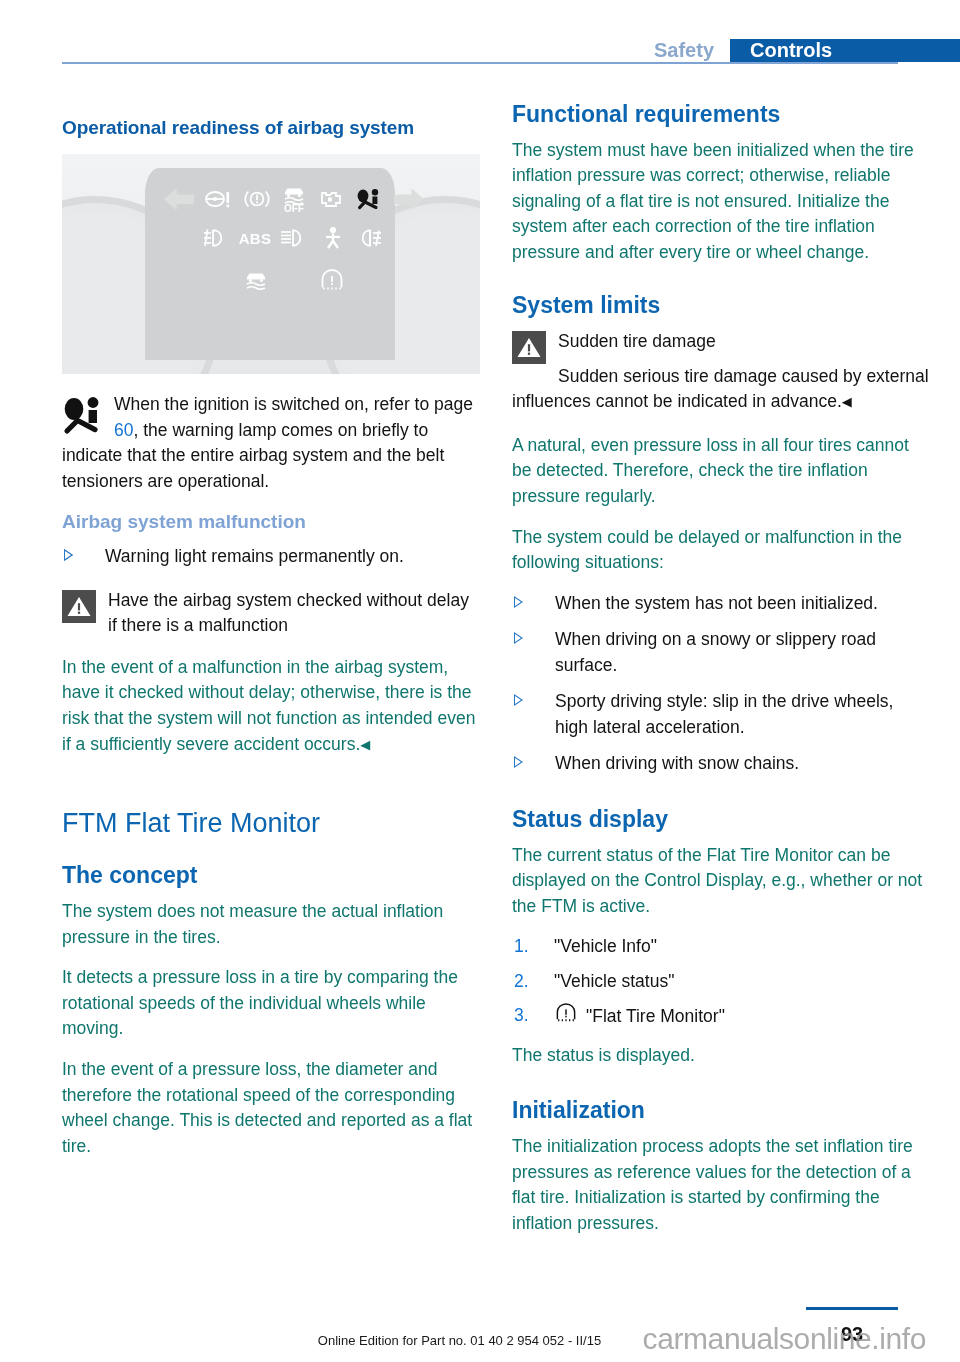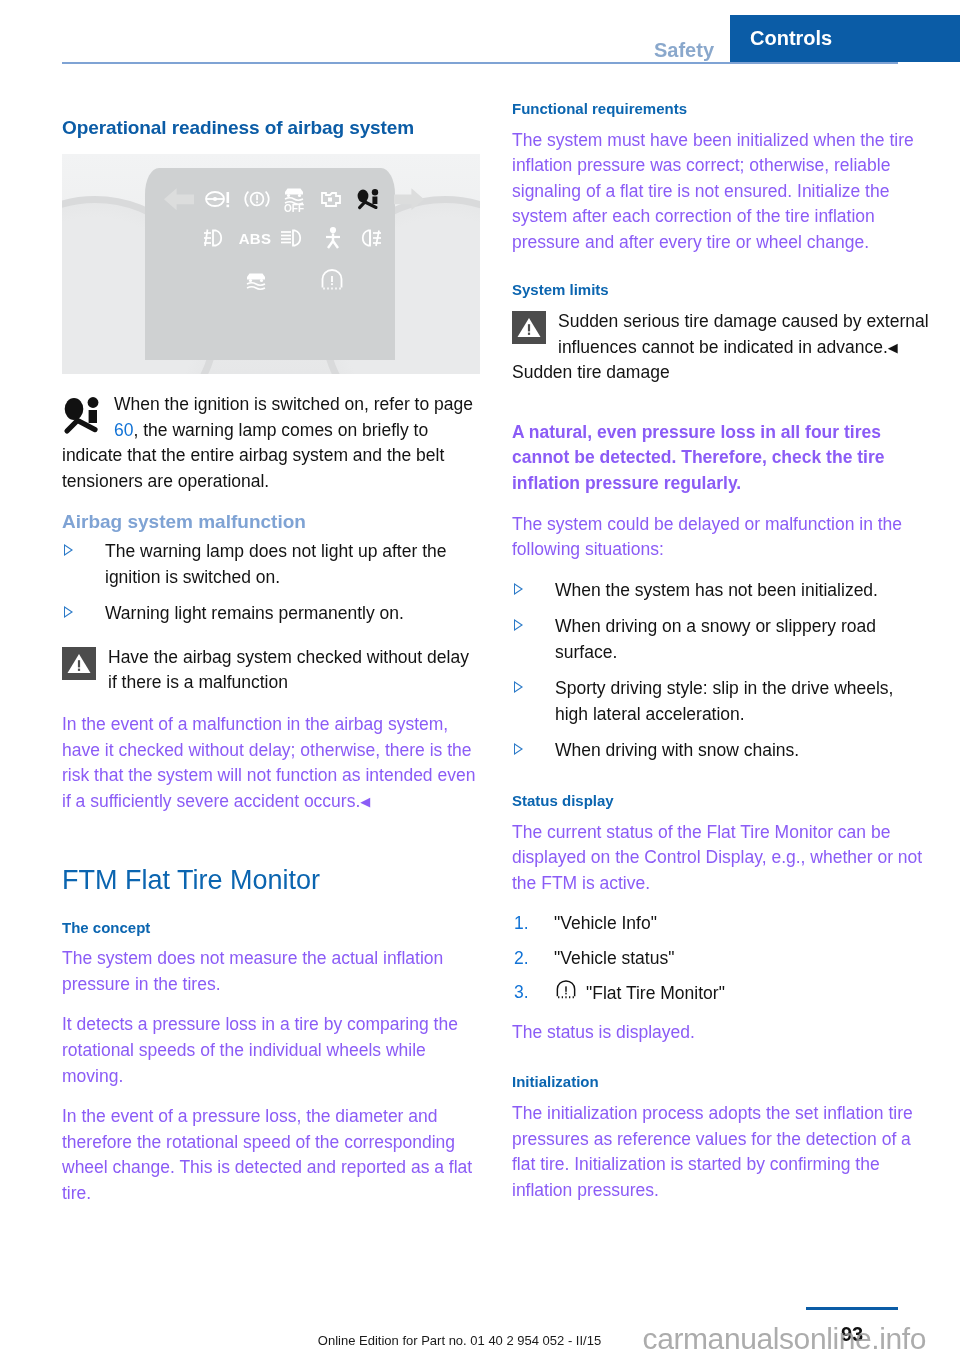--- a/index.html
+++ b/index.html
@@ -31,21 +31,21 @@
   .tab-inactive {
     display: flex; align-items: center;
     padding: 0 16px 0 20px;
     color: #8aa8cc;
     font-size: 20px;
     font-weight: bold;
     background: #ffffff;
   }
   .tab-active {
     display: flex; align-items: center;
-    padding: 12px 20px;
+    padding: 0 20px;
     color: #ffffff;
     font-size: 20px;
     font-weight: bold;
     background: #0b5ca6;
     min-width: 230px;
   }
   .header-rule {
     position: absolute;
     left: 62px; top: 62px;
     width: 836px;
@@ -71,38 +71,38 @@
     letter-spacing: -0.1px;
   }
   h1.big-title {
     font-size: 27px;
     font-weight: normal;
     color: #0b65b0;
     margin: 0 0 22px 0;
     line-height: 1.2;
   }
   h2.sub-title {
-    font-size: 15px;
+    font-size: 23px;
     font-weight: bold;
     color: #0b65b0;
     margin: 0 0 9px 0;
     line-height: 1.25;
   }
   h2.sub-title-soft {
     font-size: 19px;
     font-weight: bold;
     color: #7fa3d4;
     margin: 0 0 6px 0;
     line-height: 1.25;
   }
   p.body {
     font-size: 17.5px;
     line-height: 1.46;
     margin: 0 0 15px 0;
-    color: #8b5cf6;
+    color: #0f766e;
   }
   .blue-ref { color: #1273d6; }
   .end-mark { font-size: 13px; vertical-align: 1px; }
 
   
   .cluster-figure {
     position: relative;
     width: 418px;
     height: 220px;
     margin: 0 0 18px 0;
@@ -416,21 +416,21 @@
           <path d="M26.6 16 h8.4 v13 h-8.4 z" fill="#111"></path>
           <path d="M5 37 L15.5 26.5 L33 35.6" stroke="#111" stroke-width="5.2" fill="none" stroke-linecap="round"></path>
         </svg>
     </div>
     <p><span>When the ignition is switched on, refer to page </span><span class="blue-ref">60</span><span>, the warning lamp comes on briefly to indicate that the entire airbag system and the belt tensioners are operational.</span></p>
   </div>
 
   <h2 class="sub-title-soft" style="margin-top:14px;">Airbag system malfunction</h2>
 
   <ul class="dash-list">
-    <li><span class="tri"></span><span>The warning lamp does not light up after the ignition is switched on.</span></li>
+    <li><span class="tri"></span></li>
     <li><span class="tri"></span><span>Warning light remains permanently on.</span></li>
   </ul>
 
   <div class="note" style="margin-top:18px;">
     <div class="note-icon">
       <div class="warn-box">
         <svg width="26" height="23" viewBox="0 0 26 23">
             <path d="M13 2 L24.5 21 L1.5 21 Z" fill="#ffffff"></path>
             <rect x="11.9" y="8.2" width="2.2" height="7.2" fill="#4c4c4c"></rect>
             <rect x="11.9" y="16.6" width="2.2" height="2.3" fill="#4c4c4c"></rect>
@@ -459,25 +459,25 @@
   <div class="note">
     <div class="note-icon">
       <div class="warn-box">
         <svg width="26" height="23" viewBox="0 0 26 23">
             <path d="M13 2 L24.5 21 L1.5 21 Z" fill="#ffffff"></path>
             <rect x="11.9" y="8.2" width="2.2" height="7.2" fill="#4c4c4c"></rect>
             <rect x="11.9" y="16.6" width="2.2" height="2.3" fill="#4c4c4c"></rect>
           </svg>
       </div>
     </div>
+    <p>Sudden tire damage</p>
     <p style="margin-top:9px;"><span>Sudden serious tire damage caused by external influences cannot be indicated in advance.</span><span class="end-mark">◀</span></p>
-    <p>Sudden tire damage</p>
   </div>
 
-  <p class="body" style="margin-top:34px;font-weight:bold;">A natural, even pressure loss in all four tires cannot be detected. Therefore, check the tire inflation pressure regularly.</p>
+  <p class="body" style="margin-top:18px;">A natural, even pressure loss in all four tires cannot be detected. Therefore, check the tire inflation pressure regularly.</p>
   <p class="body">The system could be delayed or malfunction in the following situations:</p>
 
   <ul class="dash-list">
     <li><span class="tri"></span><span>When the system has not been initialized.</span></li>
     <li><span class="tri"></span><span>When driving on a snowy or slippery road surface.</span></li>
     <li><span class="tri"></span><span>Sporty driving style: slip in the drive wheels, high lateral acceleration.</span></li>
     <li><span class="tri"></span><span>When driving with snow chains.</span></li>
   </ul>
 
   <h2 class="sub-title" style="margin-top:28px;">Status display</h2>

